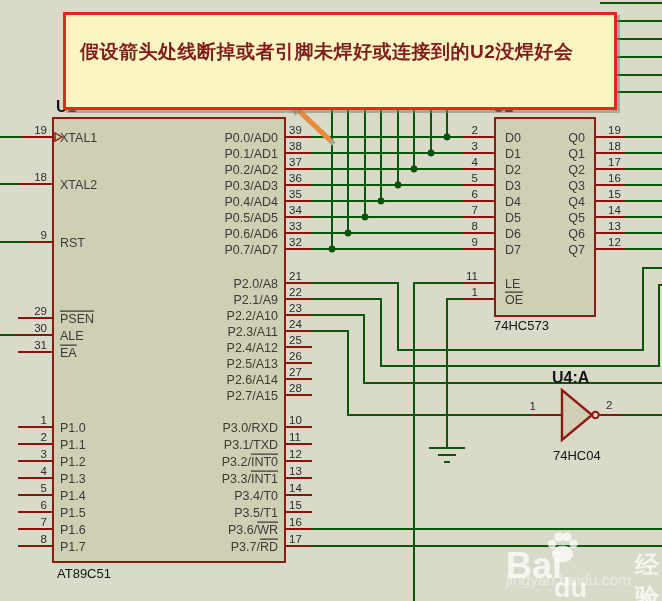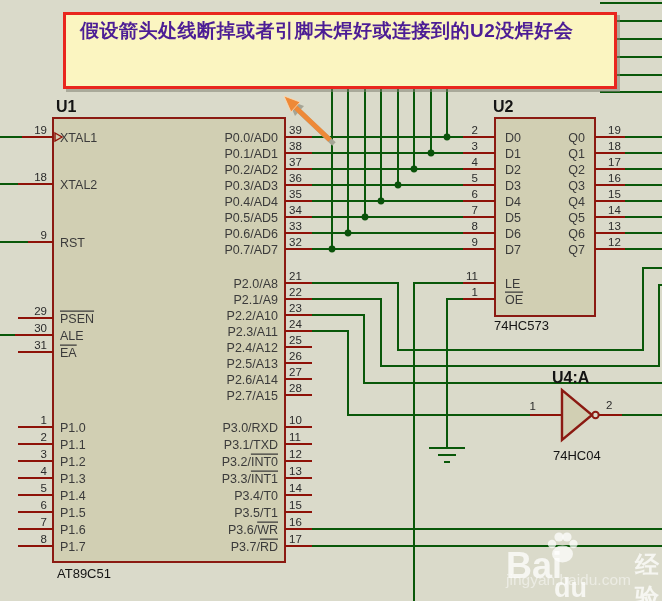--- a/index.html
+++ b/index.html
@@ -6,22 +6,22 @@
   #stage{
     position:relative;width:662px;height:601px;overflow:hidden;
     background:#dadaca;
     font-family:"Liberation Sans","DejaVu Sans",sans-serif;
   }
   #schematic{position:absolute;left:0;top:0;}
   #annotation{
     position:absolute;left:63px;top:12px;width:522px;height:64px;
     border:3px solid #e9261e;background:#fbf5c1;
     box-shadow:3px 3px 0 rgba(130,130,115,.55);
-    padding:3px 12px 4px 14px;
-    color:#4c1d95;font-weight:bold;font-size:19px;line-height:26px;
+    padding:24px 12px 4px 14px;
+    color:#7f1d1d;font-weight:bold;font-size:19px;line-height:26px;
     letter-spacing:.5px;white-space:nowrap;
   }
   .wm{position:absolute;color:rgba(255,255,255,.74);font-weight:bold;}
   #wm-bai{left:506px;top:545px;font-size:36px;}
   #wm-du{left:554px;top:545px;font-size:27px;margin-top:28px;}
   #wm-jy{left:587px;top:549px;font-size:24px;margin-left:48px;}
   #wm-url{left:506px;top:571px;font-size:15.5px;font-weight:normal;color:rgba(255,255,255,.48);}
   #wm-paw{position:absolute;left:546px;top:531px;}
 </style>
 </head>

